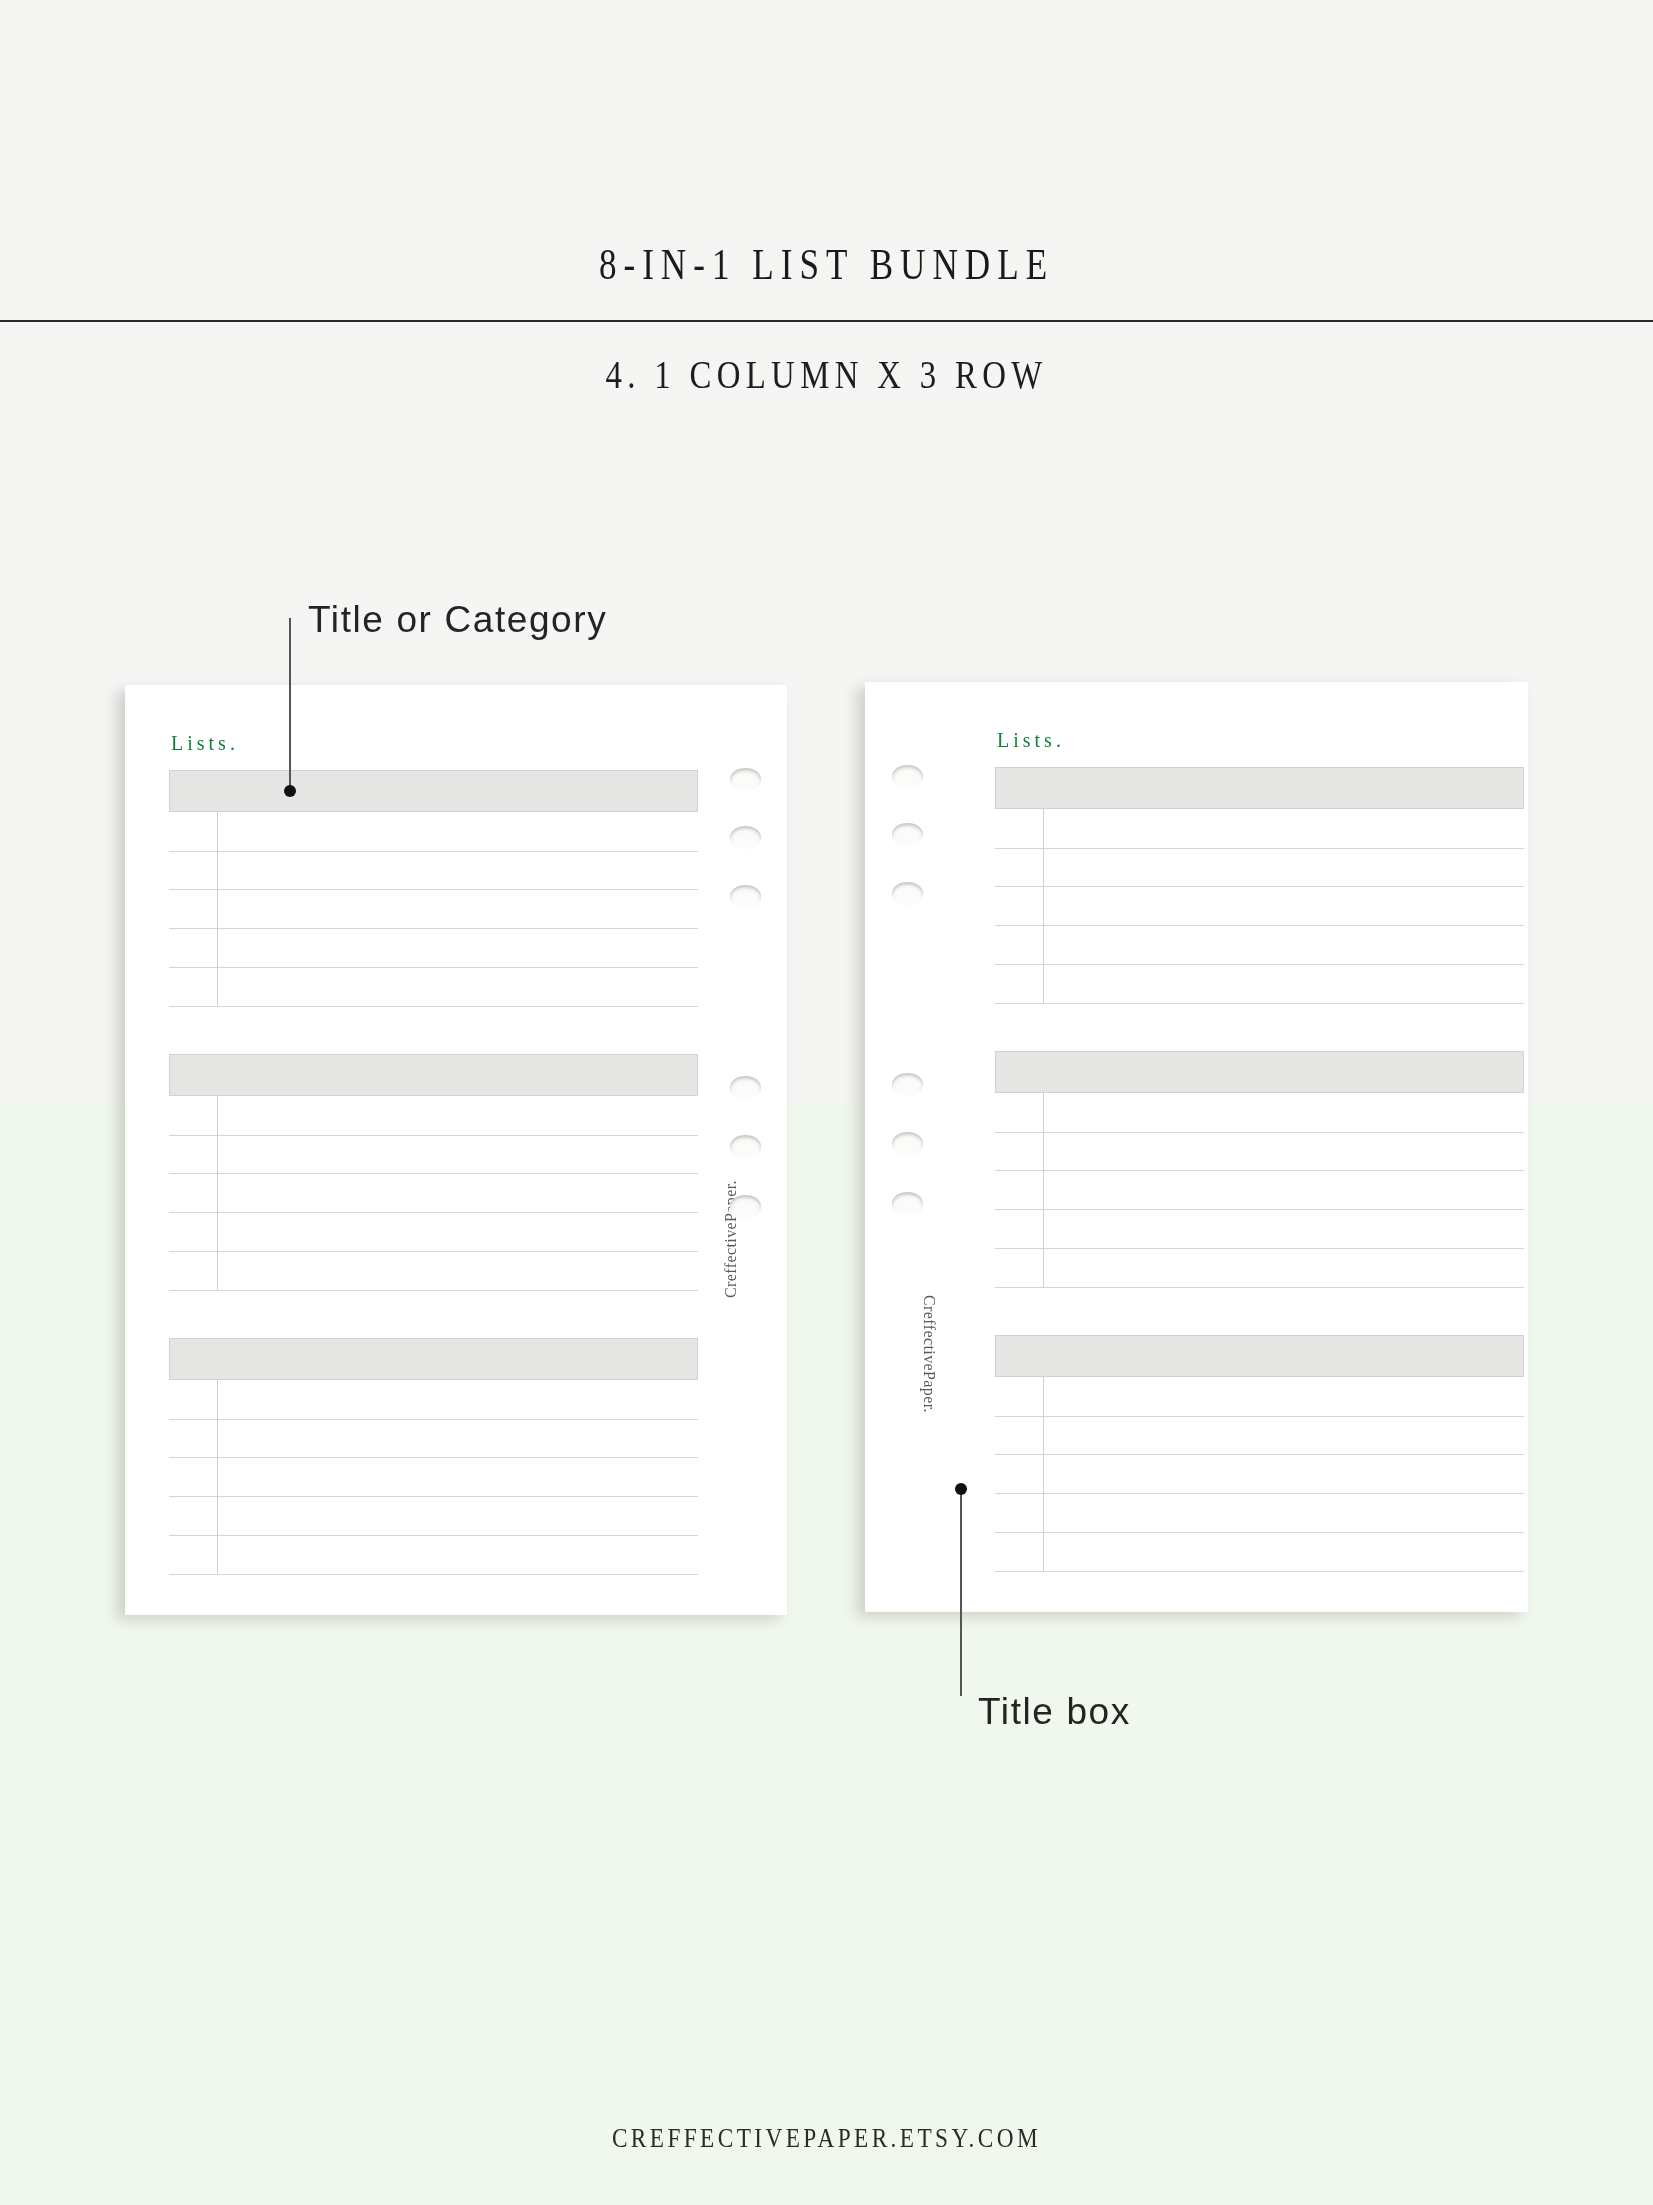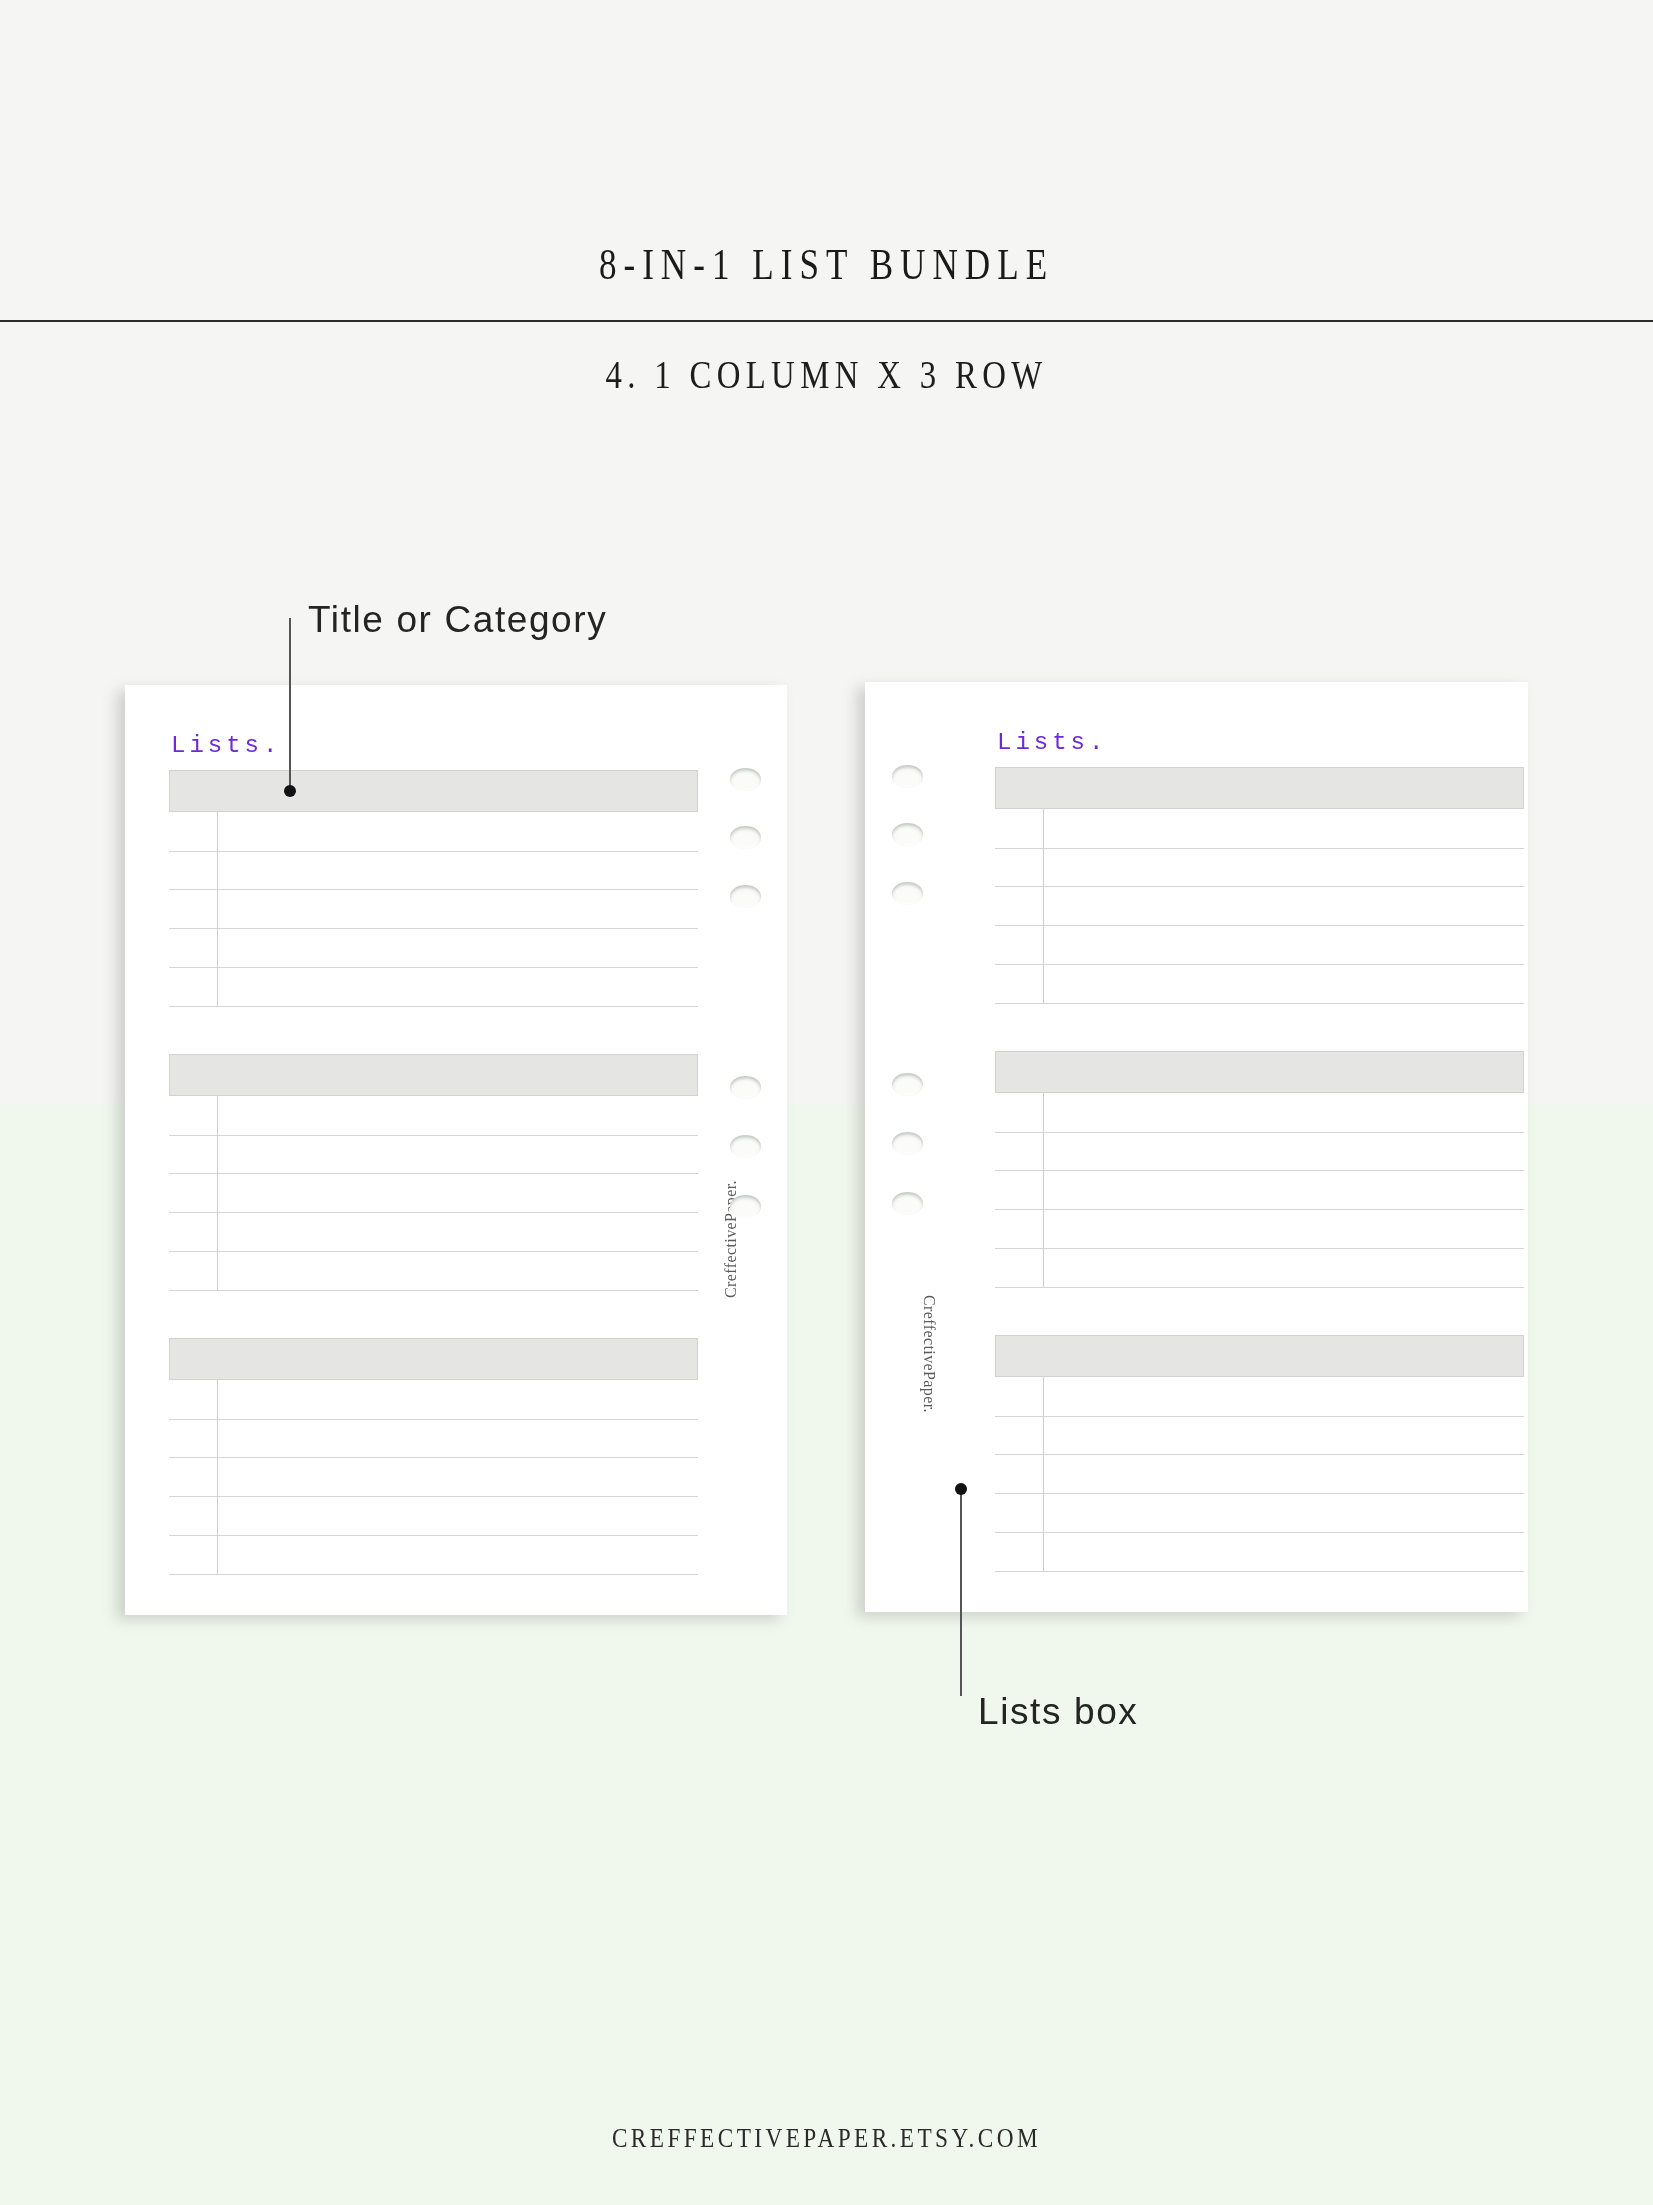--- a/index.html
+++ b/index.html
@@ -42,22 +42,22 @@
   
   .page{
     position:absolute;background:#ffffff;
     box-shadow:-8px 4.8px 13px rgba(120,125,118,0.30);
   }
   #page-left{left:125px;top:685px;width:662px;height:930px;}
   #page-right{left:865px;top:682px;width:663px;height:930px;}
 
   .page-label{
     position:absolute;
-    font-family:Liberation Mono, monospace;
-    font-size:24px;letter-spacing:4px;color:#6d28d9;
+    font-family:Liberation Serif, serif;
+    font-size:20px;letter-spacing:4px;color:#15803d;
     white-space:nowrap;
   }
 
   
   .sheet{position:absolute;}
   .section{position:absolute;left:0;width:100%;}
   .sec-head{
     position:absolute;left:0;top:0;width:100%;height:42px;
     background:#e5e5e4;border:0.8px solid #d2d2d1;box-sizing:border-box;
   }
@@ -198,17 +198,17 @@
 
 <div id="callout-title">
   <div class="callout-line" style="left:289px;top:618px;height:174px;"></div>
   <div class="callout-dot" style="left:284px;top:785px;"></div>
   <div class="callout-text" style="left:308px;top:599px;">Title or Category</div>
 </div>
 
 <div id="callout-checkbox">
   <div class="callout-line" style="left:960px;top:1488px;height:208px;"></div>
   <div class="callout-dot" style="left:955px;top:1483px;"></div>
-  <div class="callout-text" style="left:978px;top:1691px;">Lists box</div>
+  <div class="callout-text" style="left:978px;top:1691px;">Title box</div>
 </div>
 
 <div class="footer-text">CREFFECTIVEPAPER.ETSY.COM</div>
 
 
 </body></html>

